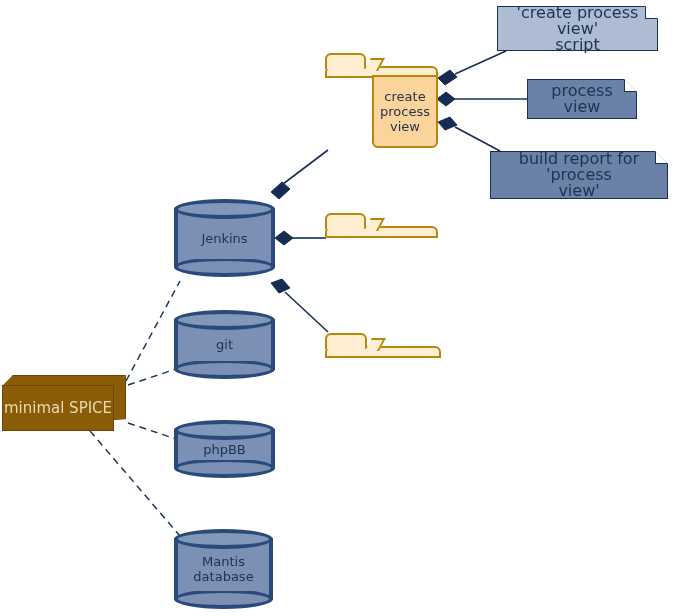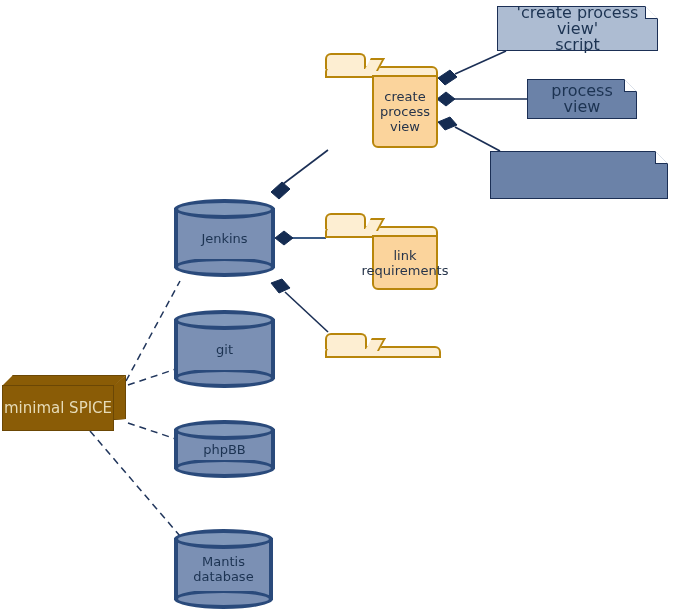--- a/index.html
+++ b/index.html
@@ -286,40 +286,36 @@
     <div class="tab"></div>
     <div class="body">
       <span class="label">create
 process view</span>
     </div>
   </div>
 
   <div class="folder" style="left:325px; top:213px; width:113px; height:77px;">
     <div class="strip"></div>
     <div class="tab"></div>
-    <div class="body">
-      <span class="label">link
-requirements</span>
-    </div>
   </div>
 
   <div class="folder" style="left:325px; top:333px; width:116px; height:96px;">
     <div class="strip"></div>
     <div class="tab"></div>
   </div>
 
   <div class="cylinder" style="left:174px; top:199px; width:101px; height:78px;">
     <div class="barrel"></div>
     <div class="bottom-cap"></div>
     <div class="bottom-mask"></div>
     <div class="top-cap"></div>
     <div class="label">Jenkins</div>
   </div>
 
-  <div class="cylinder" style="left:174px; top:310px; width:101px; height:78px;">
+  <div class="cylinder" style="left:174px; top:310px; width:101px; height:69px;">
     <div class="barrel"></div>
     <div class="bottom-cap"></div>
     <div class="bottom-mask"></div>
     <div class="top-cap"></div>
     <div class="label">git</div>
   </div>
 
   <div class="cylinder" style="left:174px; top:420px; width:101px; height:58px;">
     <div class="barrel"></div>
     <div class="bottom-cap"></div>
@@ -346,20 +342,22 @@
 
   <div class="note dark" style="left:527px; top:79px; width:110px; height:40px;">
     <div class="sheet"></div>
     <div class="fold"></div>
     <span class="label">process view</span>
   </div>
 
   <div class="note dark" style="left:490px; top:151px; width:178px; height:48px;">
     <div class="sheet"></div>
     <div class="fold"></div>
+    <span class="label">build report for 'process
+view'</span>
   </div>
 
   <div class="node3d" style="left:2px; top:375px; width:124px; height:56px;">
     <div class="top"></div>
     <div class="side"></div>
     <div class="front">
       <span class="label">minimal SPICE</span>
     </div>
   </div>
 

